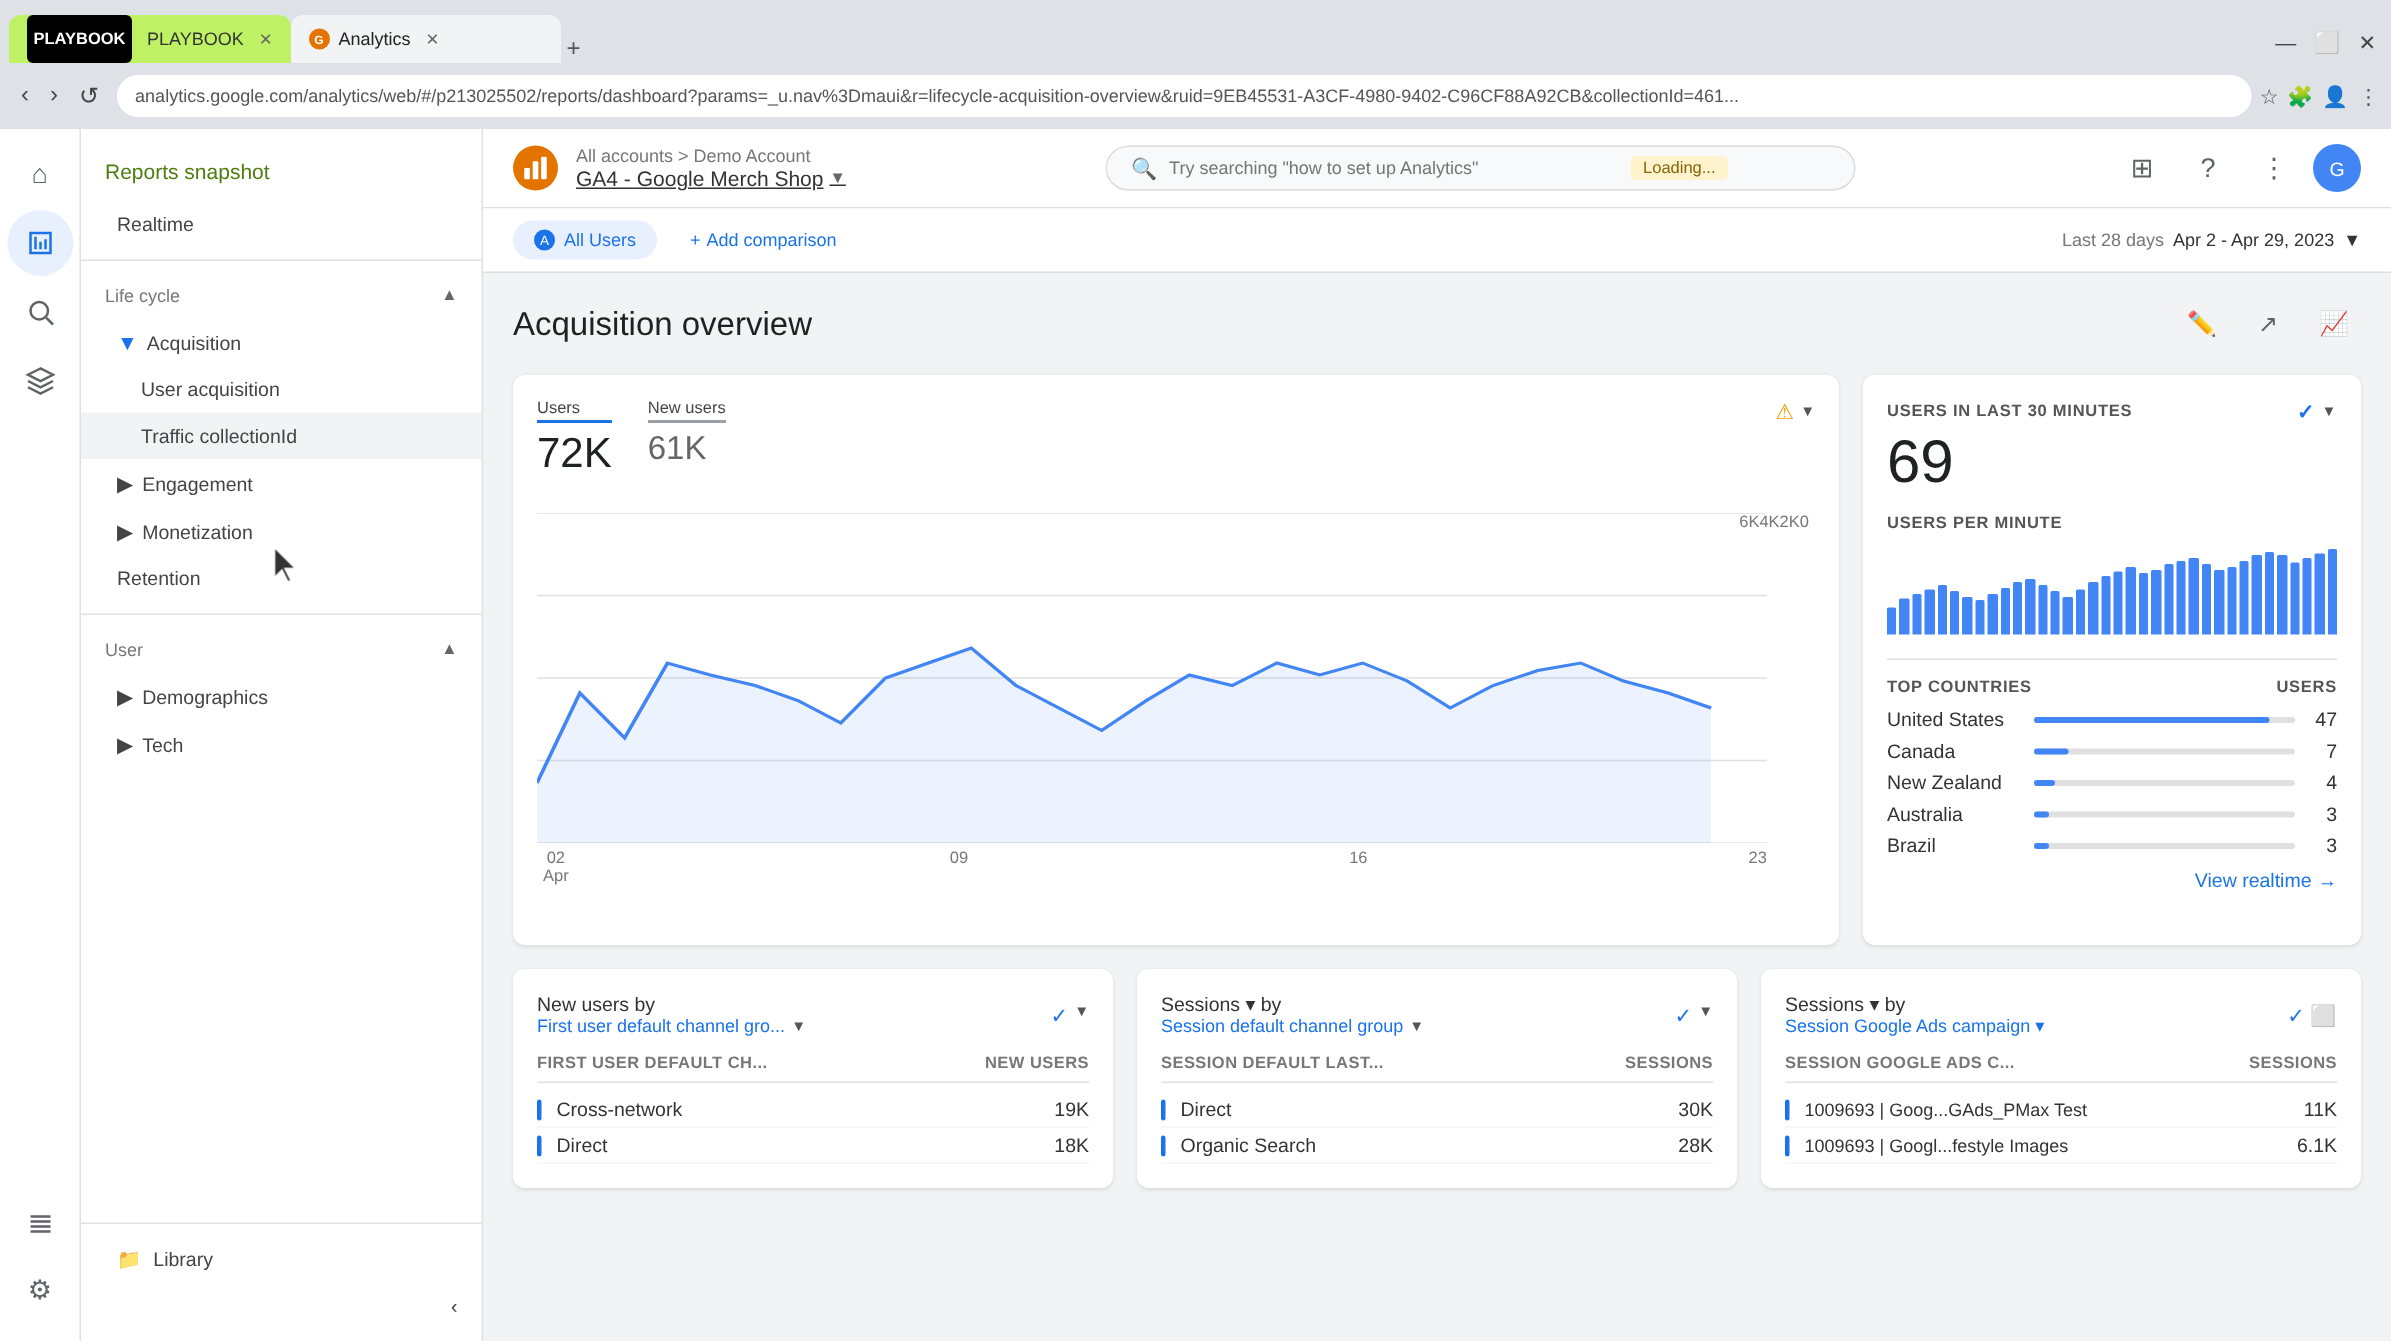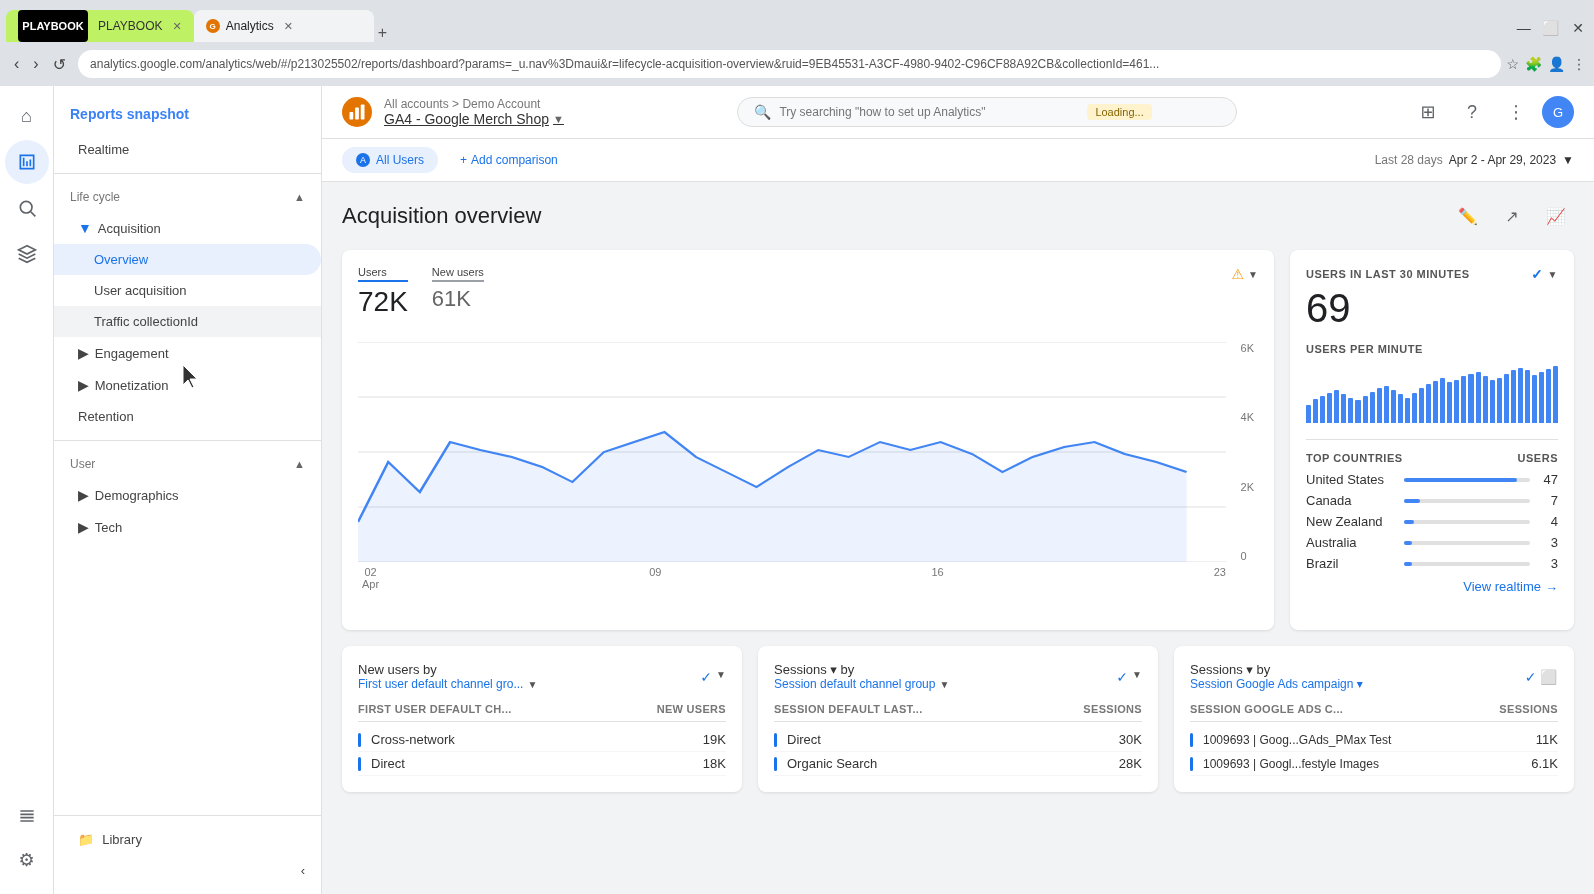--- a/index.html
+++ b/index.html
@@ -23,21 +23,21 @@
     .app-layout { display: flex; height: calc(894px - 86px); }
 
     
     .icon-sidebar { width: 54px; background: #fff; border-right: 1px solid #e0e0e0; display: flex; flex-direction: column; align-items: center; padding-top: 8px; gap: 2px; }
     .icon-sidebar-btn { width: 44px; height: 44px; display: flex; align-items: center; justify-content: center; border-radius: 50%; cursor: pointer; color: #5f6368; font-size: 18px; border: none; background: none; }
     .icon-sidebar-btn.active { background: #e8f0fe; color: #1a73e8; }
     .icon-sidebar-bottom { margin-top: auto; padding-bottom: 12px; }
 
     
     .nav-sidebar { width: 268px; background: #fff; border-right: 1px solid #e0e0e0; display: flex; flex-direction: column; padding: 8px 0; overflow-y: auto; flex-shrink: 0; }
-    .nav-header { padding: 12px 16px; font-size: 14px; font-weight: 700; color: #3b82f6; cursor: pointer; }
+    .nav-header { padding: 12px 16px; font-size: 14px; font-weight: 400; color: #4d7c0f; cursor: pointer; }
     .nav-item { padding: 8px 16px 8px 24px; font-size: 13px; color: #444; cursor: pointer; display: flex; align-items: center; gap: 8px; }
     .nav-section-header { padding: 8px 16px; font-size: 13px; color: #444; cursor: pointer; display: flex; align-items: center; justify-content: space-between; font-weight: 500; }
     .nav-sub-item { padding: 8px 16px 8px 40px; font-size: 13px; color: #444; cursor: pointer; display: flex; align-items: center; }
     .nav-sub-item.active { background: #e8f0fe; color: #1a73e8; border-radius: 0 24px 24px 0; }
     .nav-divider { height: 1px; background: #e0e0e0; margin: 8px 0; }
     .nav-group-label { padding: 8px 16px; font-size: 12px; color: #777; font-weight: 500; display: flex; align-items: center; justify-content: space-between; }
     .chevron { font-size: 11px; color: #666; }
 
     
     .main-content { flex: 1; background: #f1f3f4; display: flex; flex-direction: column; overflow: hidden; }
@@ -79,21 +79,21 @@
     
     .main-chart-card { flex: 1; background: #fff; border-radius: 8px; padding: 16px; box-shadow: 0 1px 3px rgba(0,0,0,0.1); min-height: 380px; }
     .chart-metrics-row { display: flex; gap: 24px; margin-bottom: 16px; }
     .chart-metric { display: flex; flex-direction: column; cursor: pointer; }
     .metric-label { font-size: 11px; color: #444; border-bottom: 2px solid #1a73e8; padding-bottom: 2px; margin-bottom: 4px; }
     .metric-value { font-size: 28px; font-weight: 400; color: #202124; }
     .warning-icon { color: #f29900; font-size: 14px; }
     .metric-options { display: flex; align-items: center; gap: 4px; margin-left: auto; }
 
     
-    .side-panel { width: 284px; background: #fff; border-radius: 8px; padding: 16px; box-shadow: 0 1px 3px rgba(0,0,0,0.1); }
+    .side-panel { width: 332px; background: #fff; border-radius: 8px; padding: 16px; box-shadow: 0 1px 3px rgba(0,0,0,0.1); }
     .side-panel-title { font-size: 11px; font-weight: 600; color: #555; letter-spacing: 0.5px; margin-bottom: 4px; display: flex; align-items: center; justify-content: space-between; }
     .realtime-number { font-size: 40px; font-weight: 300; color: #202124; margin: 4px 0 12px 0; }
     .users-per-min-label { font-size: 11px; color: #555; font-weight: 600; letter-spacing: 0.5px; margin-bottom: 8px; }
     .bar-chart { display: flex; align-items: flex-end; gap: 2px; height: 60px; margin-bottom: 16px; }
     .bar { background: #4285f4; border-radius: 1px 1px 0 0; flex: 1; }
     .countries-section { border-top: 1px solid #e0e0e0; padding-top: 12px; }
     .countries-header { display: flex; justify-content: space-between; font-size: 11px; font-weight: 600; color: #555; letter-spacing: 0.5px; margin-bottom: 8px; }
     .country-row { display: flex; align-items: center; margin-bottom: 6px; }
     .country-bar-bg { flex: 1; height: 4px; background: #e0e0e0; border-radius: 2px; margin: 0 8px; }
     .country-bar-fill { height: 4px; background: #4285f4; border-radius: 2px; }
@@ -208,21 +208,20 @@
     <div class="nav-group-label">
       <span>Life cycle</span>
       <span class="chevron">▲</span>
     </div>
     <div class="nav-section-header" style="padding-left:24px;">
       <span style="display:flex;align-items:center;gap:6px;">
         <span style="font-size:14px;color:#1a73e8;">▼</span>
         <span>Acquisition</span>
       </span>
     </div>
-    <div class="nav-sub-item active">Overview</div>
     <div class="nav-sub-item">User acquisition</div>
     <div class="nav-sub-item" style="background:#f1f3f4;">Traffic collectionId</div>
     <div class="nav-section-header" style="padding-left:24px;">
       <span style="display:flex;align-items:center;gap:6px;">
         <span style="font-size:14px;">▶</span>
         <span>Engagement</span>
       </span>
     </div>
     <div class="nav-section-header" style="padding-left:24px;">
       <span style="display:flex;align-items:center;gap:6px;">
@@ -336,21 +335,21 @@
                 <span class="metric-value" style="font-size:22px;color:#666;">61K</span>
               </div>
             </div>
             <div class="metric-options">
               <span class="warning-icon">⚠</span>
               <span class="dropdown-arrow">▼</span>
             </div>
           </div>
 
           <div style="position:relative;">
-            <div style="position:absolute;right:4px;top:0;font-size:11px;color:#777;display:flex;flex-direction:column;justify-content:space-between;height:220px;text-align:left;">
+            <div style="position:absolute;right:4px;top:0;font-size:11px;color:#777;display:flex;flex-direction:row;justify-content:space-between;height:220px;text-align:left;">
               <span>6K</span>
               <span>4K</span>
               <span>2K</span>
               <span>0</span>
             </div>
             <svg width="100%" height="220" viewBox="0 0 660 220" preserveAspectRatio="none" style="display:block;padding-right:32px;">
 
               <line x1="0" y1="0" x2="660" y2="0" stroke="#e0e0e0" stroke-width="1"></line>
               <line x1="0" y1="55" x2="660" y2="55" stroke="#e0e0e0" stroke-width="1"></line>
               <line x1="0" y1="110" x2="660" y2="110" stroke="#e0e0e0" stroke-width="1"></line>

